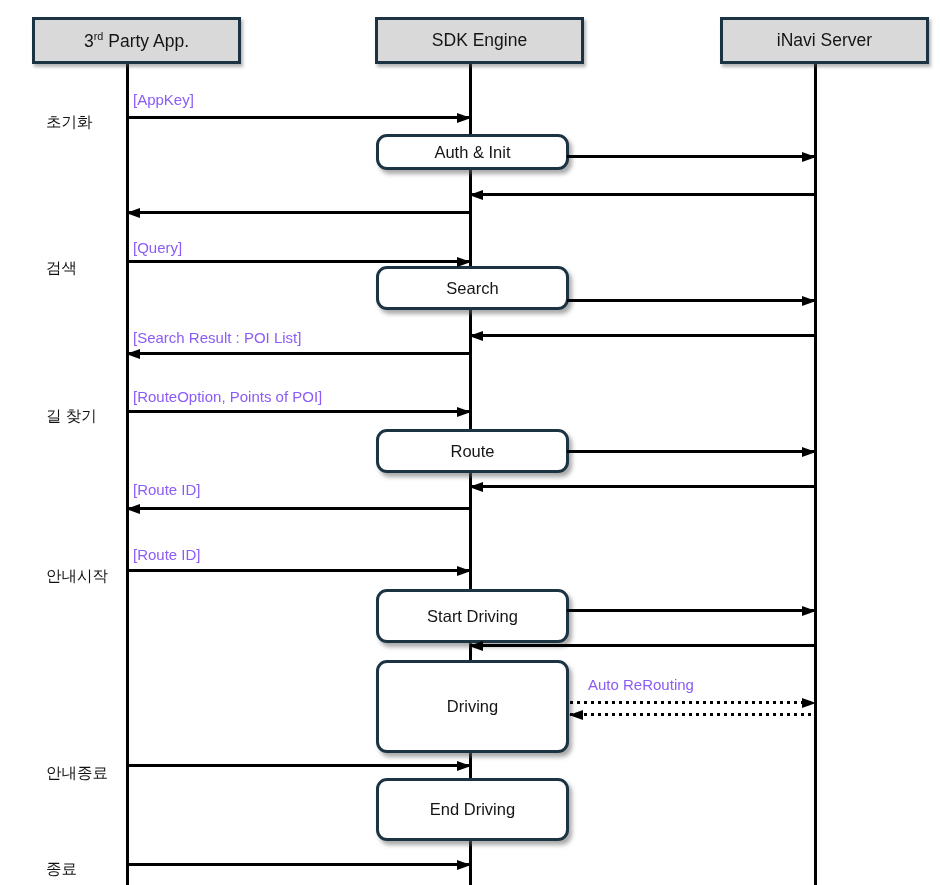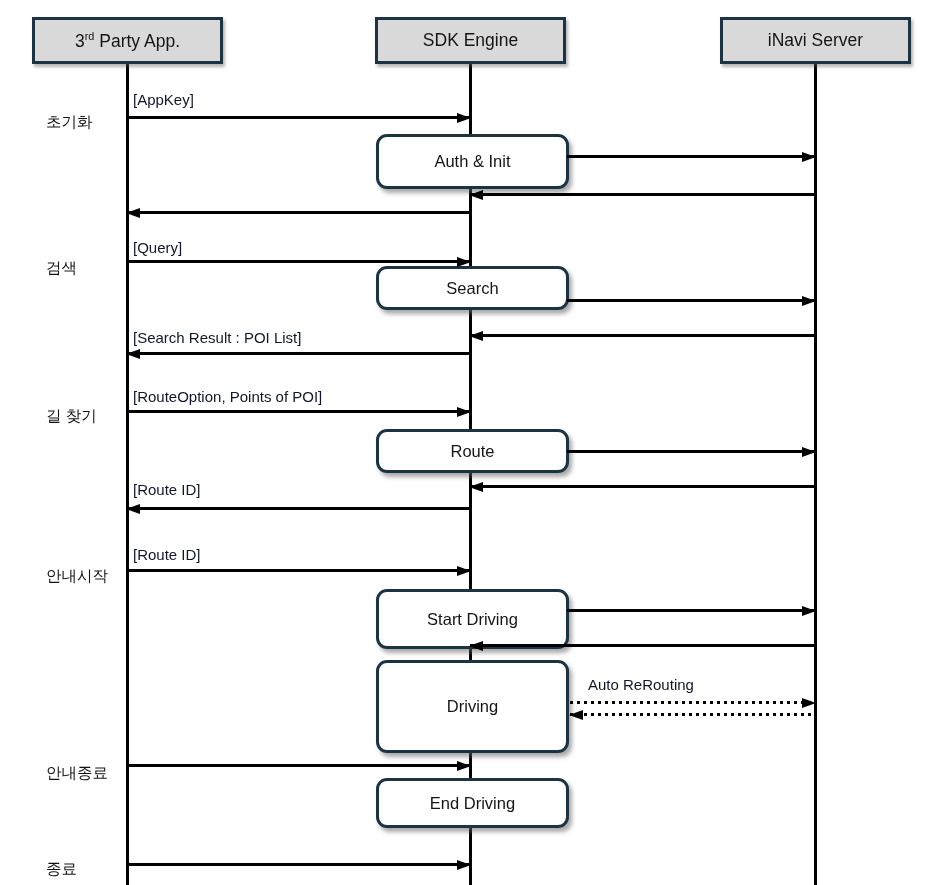--- a/index.html
+++ b/index.html
@@ -3,21 +3,21 @@
 <meta charset="utf-8">
 <style>
   * { margin:0; padding:0; box-sizing:border-box; }
   html,body { background:#ffffff; }
   body { width:940px; height:885px; position:relative; overflow:hidden;
          font-family:"Liberation Sans","DejaVu Sans",sans-serif; color:#111111; }
 
   .diagram { position:absolute; inset:0; }
 
   
-  .actor { position:absolute; top:17px; height:47px; width:191px;
+  .actor { position:absolute; top:17px; height:47px; width:209px;
            background:#d9d9d9; border:3px solid #1b3342;
            display:flex; align-items:center; justify-content:center;
            font-size:17.5px; color:#151515;
            box-shadow:2px 3px 3px rgba(90,90,90,0.45); }
   .actor sup { font-size:0.62em; vertical-align:super; }
 
   
   .lifeline { position:absolute; top:63px; width:3px; height:822px; background:#000000; }
 
   
@@ -32,21 +32,21 @@
   .arrow.dotted { background:repeating-linear-gradient(to right,#000000 0 3px,transparent 3px 7px); }
   .arrow.right::after { content:""; position:absolute; right:-1px; top:50%;
       transform:translateY(-50%); width:0; height:0;
       border-left:14px solid #000000; border-top:5.5px solid transparent; border-bottom:5.5px solid transparent; }
   .arrow.left::before { content:""; position:absolute; left:-1px; top:50%;
       transform:translateY(-50%); width:0; height:0;
       border-right:14px solid #000000; border-top:5.5px solid transparent; border-bottom:5.5px solid transparent; }
 
   
   .section-label { position:absolute; left:46px; font-size:15.5px; color:#111111; white-space:nowrap;margin-top:16px; }
-  .msg-label { position:absolute; font-size:15px; color:#0f172a; white-space:nowrap; }
+  .msg-label { position:absolute; font-size:15px; color:#8b5cf6; white-space:nowrap; }
 </style>
 </head>
 <body>
 
 <div class="diagram">
 
   <div class="lifeline" style="left:126px"></div>
   <div class="lifeline" style="left:469px"></div>
   <div class="lifeline" style="left:814px"></div>
 
@@ -60,36 +60,36 @@
     <span>iNavi Server</span>
   </div>
 
   <div class="section-label" style="top:96px">초기화</div>
   <div class="section-label" style="top:242px">검색</div>
   <div class="section-label" style="top:390px">길 찾기</div>
   <div class="section-label" style="top:550px">안내시작</div>
   <div class="section-label" style="top:747px">안내종료</div>
   <div class="section-label" style="top:843px">종료</div>
 
-  <div class="activity" style="top:134px;height:55px">
+  <div class="activity" style="top:134px;height:36px">
     <span>Auth &amp; Init</span>
   </div>
   <div class="activity" style="top:266px;height:44px">
     <span>Search</span>
   </div>
   <div class="activity" style="top:429px;height:44px">
     <span>Route</span>
   </div>
-  <div class="activity" style="top:589px;height:60px">
+  <div class="activity" style="top:589px;height:54px">
     <span>Start Driving</span>
   </div>
   <div class="activity" style="top:660px;height:93px">
     <span>Driving</span>
   </div>
-  <div class="activity" style="top:778px;height:50px">
+  <div class="activity" style="top:778px;height:63px">
     <span>End Driving</span>
   </div>
 
   <div class="msg-label" style="left:133px;top:91px">[AppKey]</div>
   <div class="msg-label" style="left:133px;top:239px">[Query]</div>
   <div class="msg-label" style="left:133px;top:329px">[Search Result : POI List]</div>
   <div class="msg-label" style="left:133px;top:388px">[RouteOption, Points of POI]</div>
   <div class="msg-label" style="left:133px;top:481px">[Route ID]</div>
   <div class="msg-label" style="left:133px;top:546px">[Route ID]</div>
   <div class="msg-label" style="left:588px;top:676px">Auto ReRouting</div>

